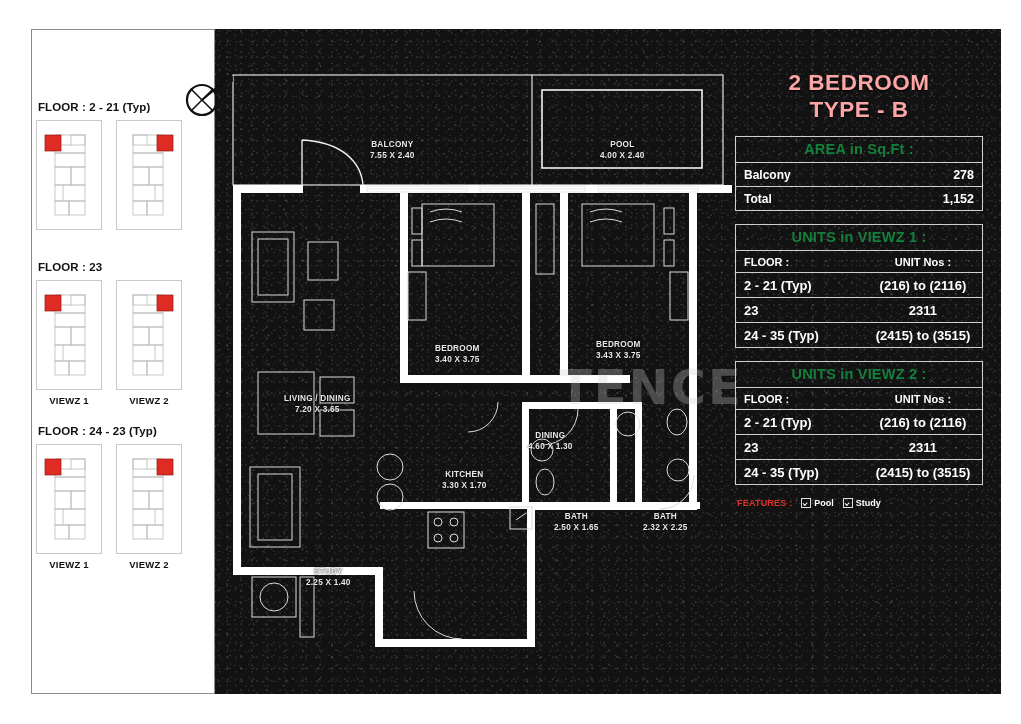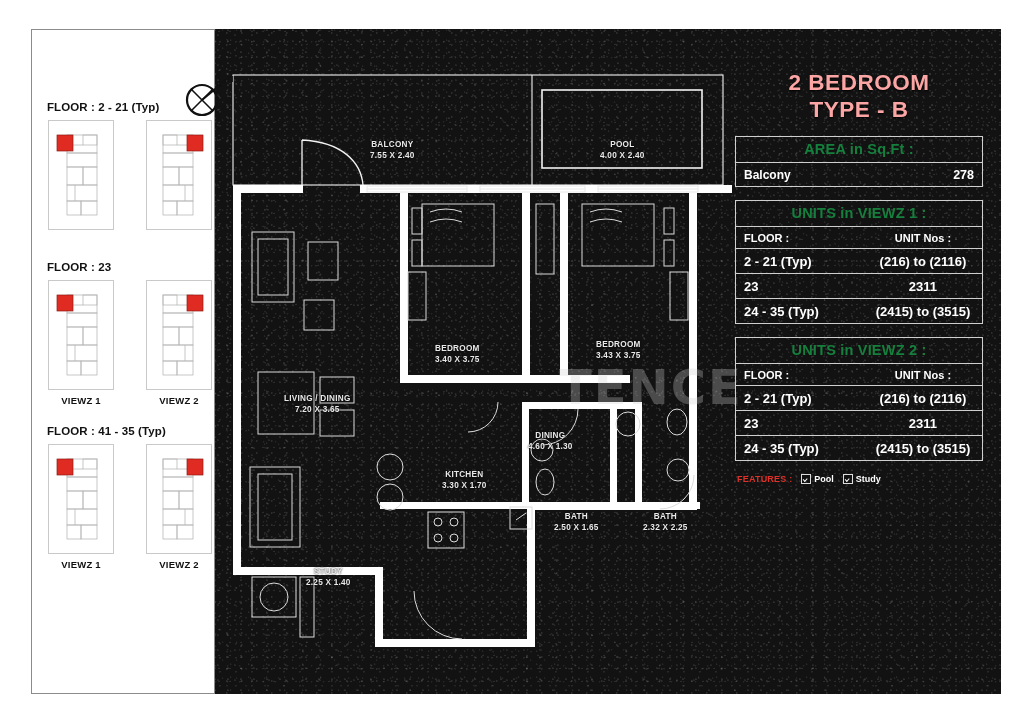--- a/index.html
+++ b/index.html
@@ -5,22 +5,22 @@
   html,body{margin:0;padding:0;background:#fff;}
   body{width:1021px;height:724px;font-family:"Liberation Sans",sans-serif;overflow:hidden;position:relative;}
 
   
   #sidebar{
     position:absolute;left:31px;top:29px;width:184px;height:665px;
     background:#ffffff;border:1px solid #8b8b8b;box-sizing:border-box;z-index:4;
   }
   .compass{position:absolute;left:150px;top:42px;width:56px;height:52px;z-index:6;}
   .kp-group{position:absolute;left:0;width:184px;}
-  .kp-title{font-size:11.5px;font-weight:bold;color:#111;letter-spacing:.1px;margin-left:15px;}
-  .kp-row{display:flex;margin-top:7px;margin-left:16px;gap:32px;}
+  .kp-title{font-size:11.5px;font-weight:bold;color:#111;letter-spacing:.1px;margin-left:6px;}
+  .kp-row{display:flex;margin-top:7px;margin-left:4px;gap:14px;}
   .kp-cell{width:66px;}
   .kp-box{position:relative;width:66px;height:110px;border:1px solid #c9c9c9;background:#fff;box-sizing:border-box;}
   .kp-cap{text-align:center;font-size:9.5px;font-weight:bold;color:#111;margin-top:5px;letter-spacing:.2px;}
   .kp-box svg{position:absolute;left:0;top:0;}
 
   
   #dark{
     position:absolute;left:214px;top:29px;width:787px;height:665px;
     background:#121212;overflow:hidden;z-index:1;
   }
@@ -175,21 +175,21 @@
             </g>
             <rect x="40" y="14" width="16" height="16" fill="#e02b22" stroke="#8d1a14" stroke-width=".7"></rect>
           </svg>
         </div>
         <div class="kp-cap">VIEWZ 2</div>
       </div>
     </div>
   </div>
 
   <div class="kp-group" style="top:395px;">
-    <div class="kp-title">FLOOR : 41 - 35 (Typ)</div>
+    <div class="kp-title">FLOOR : 24 - 23 (Typ)</div>
     <div class="kp-row">
       <div class="kp-cell">
         <div class="kp-box">
           <svg width="64" height="108" viewBox="0 0 64 108">
             <g fill="none" stroke="#b8b8b8" stroke-width=".8">
               <rect x="18" y="14" width="30" height="18"></rect>
                 <rect x="18" y="32" width="30" height="14"></rect>
               <rect x="18" y="46" width="16" height="18"></rect>
                 <rect x="34" y="46" width="14" height="18"></rect>
               <rect x="18" y="64" width="30" height="16"></rect>
@@ -380,20 +380,24 @@
       <div>2 BEDROOM</div>
       <div>TYPE - B</div>
     </div>
 
     <div class="tbl">
       <div class="hd">AREA in Sq.Ft :</div>
       <div class="tr">
         <div class="tc l big">Balcony</div>
         <div class="tc r bigr">278</div>
       </div>
+      <div class="tr">
+        <div class="tc l big">Total</div>
+        <div class="tc r bigr">1,152</div>
+      </div>
     </div>
 
     <div class="tbl">
       <div class="hd">UNITS in VIEWZ 1 :</div>
       <div class="tr">
         <div class="tc l hdr">FLOOR :</div>
         <div class="tc c hdr">UNIT Nos :</div>
       </div>
       <div class="tr">
         <div class="tc l">2 - 21 (Typ)</div>

